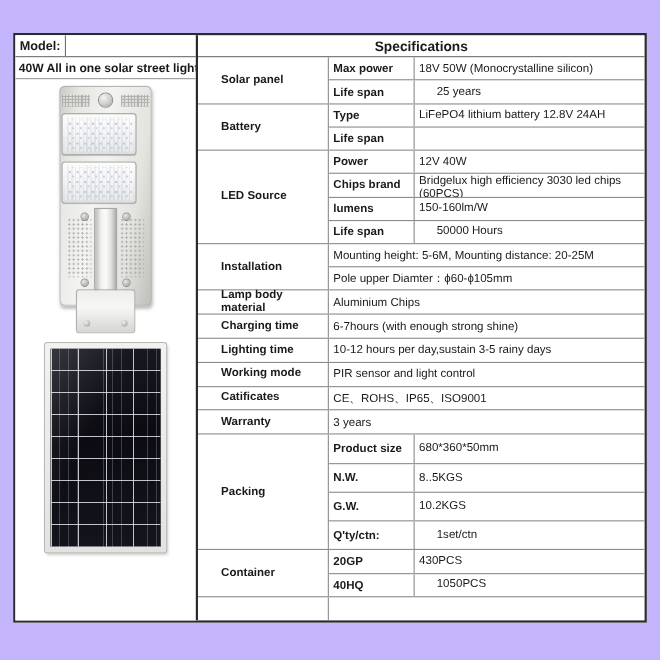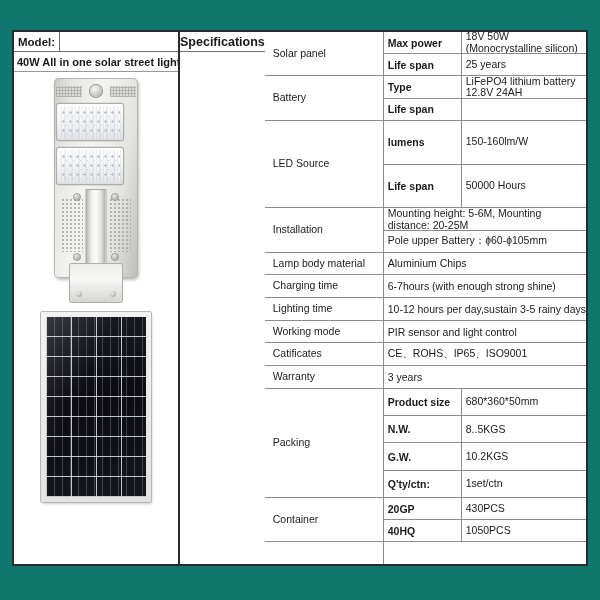--- a/index.html
+++ b/index.html
@@ -12,21 +12,21 @@
     height: 600px;
     font-family: "Liberation Sans", sans-serif;
     color: #1a1a1a;
     overflow: hidden;
   }
 
   #sheet {
     position: relative;
     width: 600px;
     height: 600px;
-    background: #0f766e;
+    background: #c4b5fd;
   }
 
   
   #spec-table {
     position: absolute;
     left: 12px;
     top: 30px;
     width: 576px;
     height: 536px;
     border: 2px solid #2b2b2b;
@@ -235,21 +235,21 @@
   .panel-sheen {
     position: absolute;
     inset: 0;
     background: linear-gradient(115deg, rgba(255,255,255,.12) 0%, rgba(255,255,255,0) 38%);
   }
 
   
   .spec-col {
     flex: 1 1 auto;
     display: flex;
-    flex-direction: row;
+    flex-direction: column;
     min-width: 0;
   }
   .spec-head {
     height: 20px;
     flex: 0 0 20px;
     border-bottom: 1px solid #6f6f6f;
     display: flex;
     align-items: center;
     justify-content: center;
     font-size: 12.5px;
@@ -268,40 +268,40 @@
     min-height: 0;
   }
   .grp:last-child { border-bottom: none; }
   .grp-label {
     flex: 0 0 119px;
     width: 119px;
     border-right: 1px solid #8c8c8c;
     box-sizing: border-box;
     display: flex;
     align-items: center;
-    padding-left: 8px;
+    padding-left: 21px;
     font-size: 10.5px;
-    font-weight: normal;
+    font-weight: bold;
     line-height: 1.1;
   }
   .grp-rows {
     flex: 1 1 auto;
     display: flex;
     flex-direction: column;
     min-width: 0;
   }
   .srow {
     display: flex;
     flex: 1 1 0;
     border-bottom: 1px solid #8c8c8c;
     box-sizing: border-box;
     min-height: 0;
     overflow: hidden;
   }
-  .srow:last-child { border-bottom: none; }
+  .srow:last-child { border-bottom: none; gap: 16px; }
   .sub-label {
     flex: 0 0 78px;
     width: 78px;
     border-right: 1px solid #8c8c8c;
     box-sizing: border-box;
     display: flex;
     align-items: center;
     padding-left: 4px;
     font-size: 10.5px;
     font-weight: bold;
@@ -409,37 +409,45 @@
               </div>
               <div class="srow">
                 <div class="sub-label">Life span</div>
               </div>
             </div>
           </div>
           <div class="grp" style="flex: 4 1 0px;">
             <div class="grp-label">LED Source</div>
             <div class="grp-rows">
               <div class="srow">
+                <div class="sub-label">Power</div>
+                <div class="sub-value">12V 40W</div>
+              </div>
+              <div class="srow">
+                <div class="sub-label">Chips brand</div>
+                <div class="sub-value wrap">Bridgelux high efficiency 3030 led chips (60PCS)</div>
+              </div>
+              <div class="srow">
                 <div class="sub-label">lumens</div>
                 <div class="sub-value">150-160lm/W</div>
               </div>
               <div class="srow">
                 <div class="sub-label">Life span</div>
                 <div class="sub-value">50000 Hours</div>
               </div>
             </div>
           </div>
           <div class="grp" style="flex: 2 1 0px;">
             <div class="grp-label">Installation</div>
             <div class="grp-rows">
               <div class="srow">
                 <div class="fullrow">Mounting height: 5-6M, Mounting distance: 20-25M</div>
               </div>
               <div class="srow">
-                <div class="fullrow">Pole upper Battery：ɸ60-ɸ105mm</div>
+                <div class="fullrow">Pole upper Diamter：ɸ60-ɸ105mm</div>
               </div>
             </div>
           </div>
           <div class="grp" style="flex: 1 1 0px;">
             <div class="grp-label">Lamp body material</div>
             <div class="grp-rows">
               <div class="srow">
                 <div class="fullrow">Aluminium Chips</div>
               </div>
             </div>

